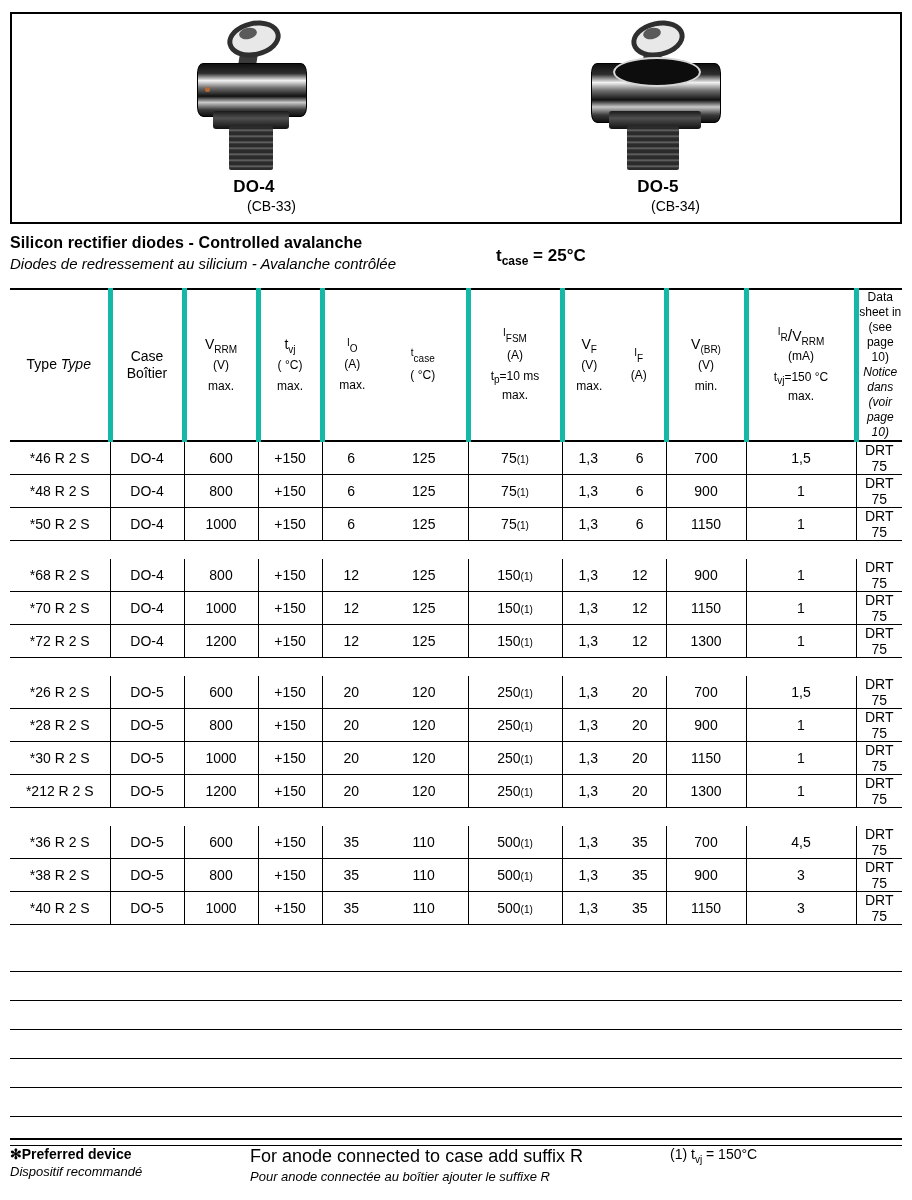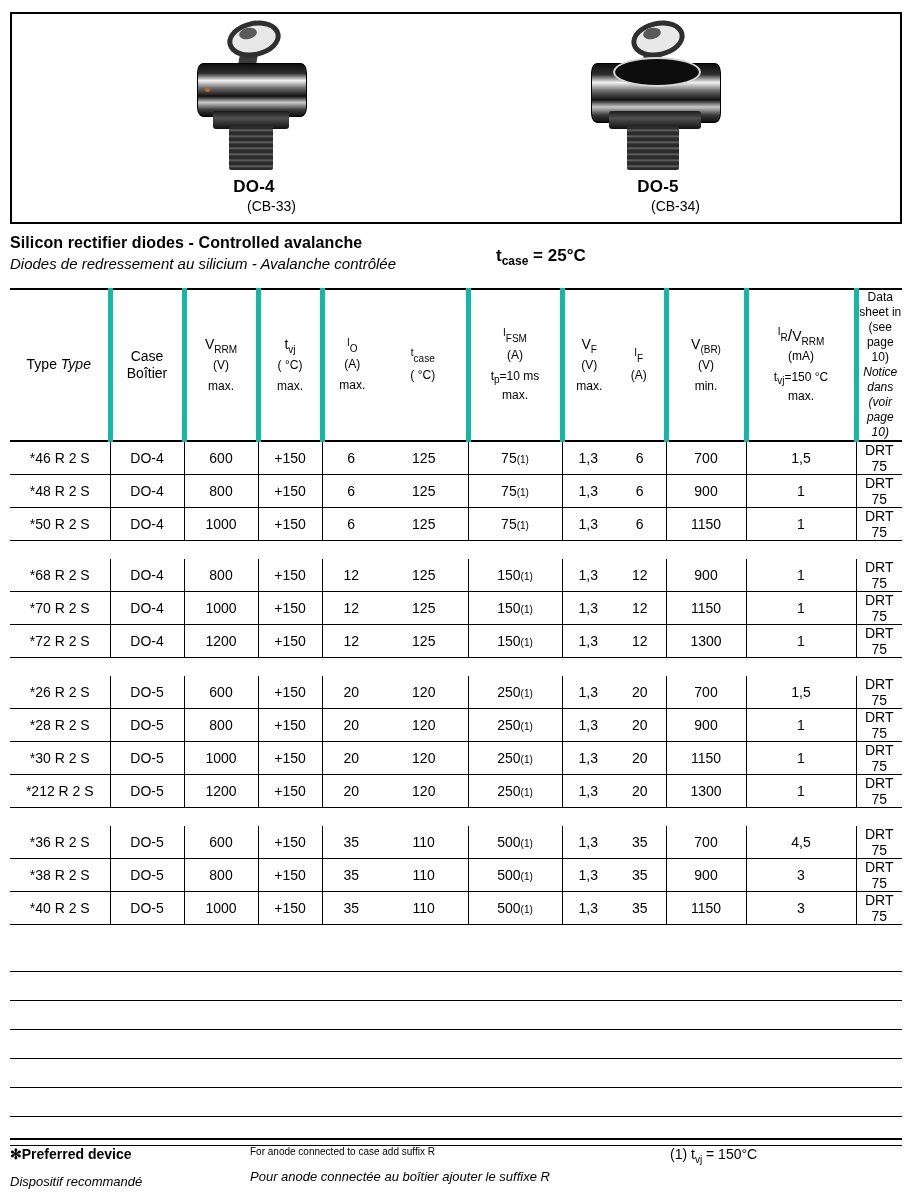--- a/index.html
+++ b/index.html
@@ -257,22 +257,22 @@
     box-sizing: border-box;
   }
   .footer-row {
     display: flex;
     align-items: flex-start;
   }
   .f-col1 { width: 240px; }
   .f-col2 { width: 420px; }
   .f-col3 { width: 230px; }
   .f-en { font-size: 14px; font-weight: bold; }
-  .f-fr { font-size: 13px; font-style: italic; margin-top: 12px; }
-  .f-en-n { font-size: 10px; font-weight: normal; }
+  .f-fr { font-size: 13px; font-style: italic; margin-top: 2px; }
+  .f-en-n { font-size: 18px; font-weight: normal; }
   .f-note { font-size: 14px; }
   .f-note sub { font-size: 10px; }
   .star { font-weight: bold; }
 </style>
 </head>
 <body>
 
 <div class="page">
 
   <div class="figure-box">

